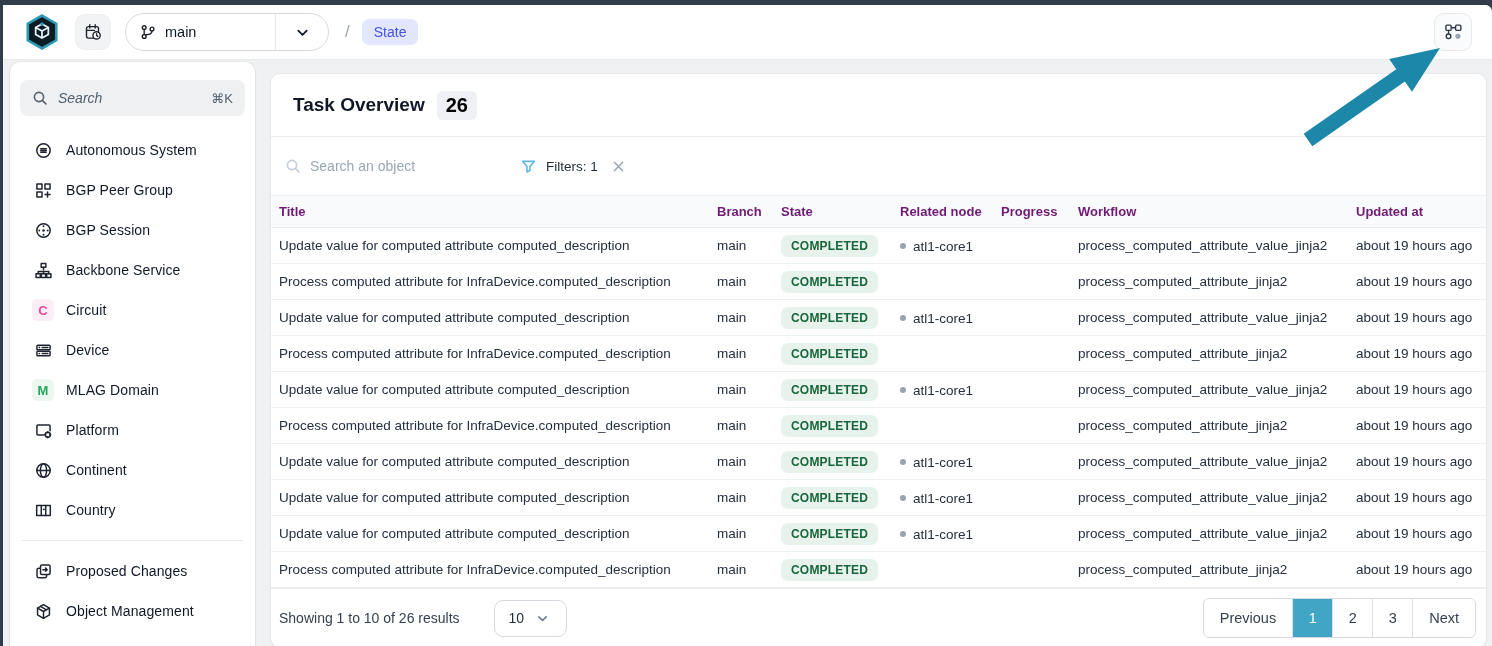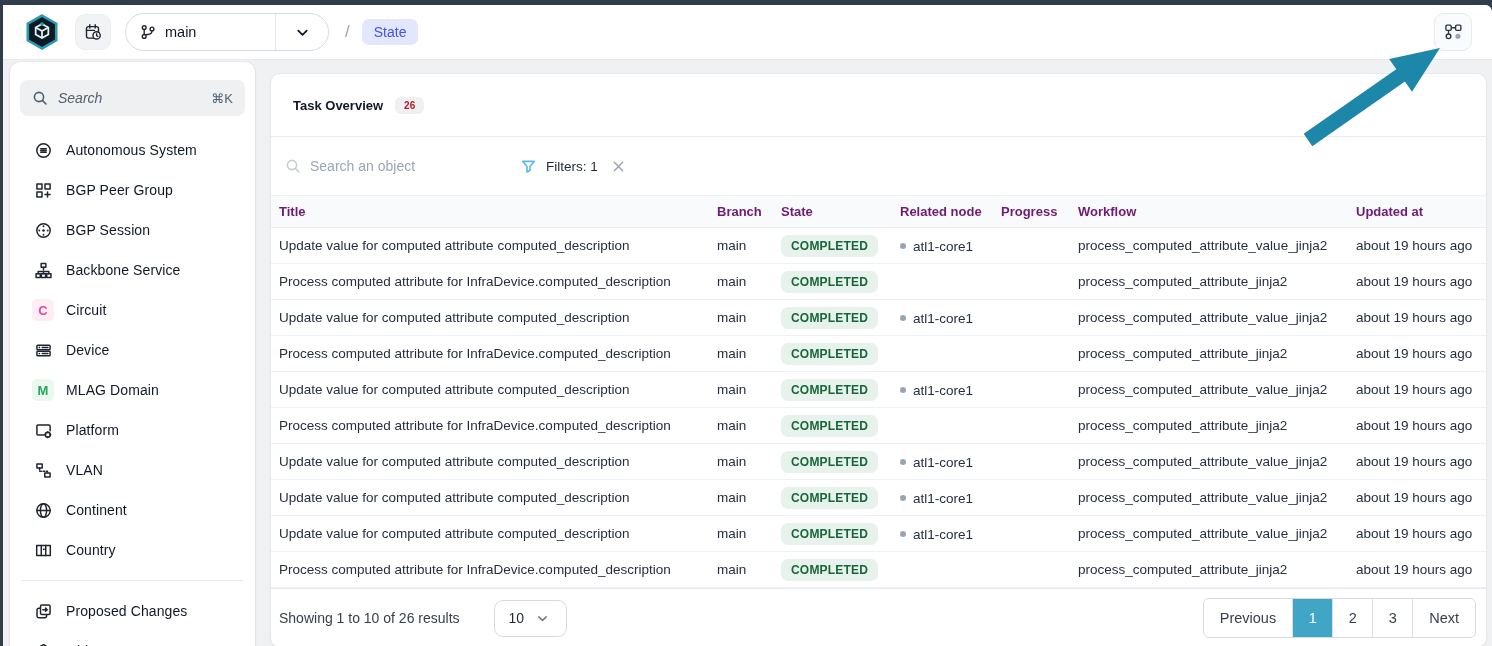--- a/index.html
+++ b/index.html
@@ -44,22 +44,22 @@
   .letter-badge { width:22px; height:22px; border-radius:5px; display:flex; align-items:center;
                   justify-content:center; font-size:13px; font-weight:700; }
   .side-divider { height:1px; background:#e7e9ec; margin:10px 2px 10px 2px; }
 
   
   .main-card { position:absolute; top:68px; left:267px; width:1217px; height:575px; background:#fff;
                border:1px solid #e6e8eb; border-radius:10px; box-shadow:0 1px 2px rgba(16,24,40,.04);
                display:flex; flex-direction:column; overflow:hidden; }
   .card-head { height:63px; border-bottom:1px solid #e9ebee; display:flex; align-items:center;
                padding:0 22px; gap:12px; flex:none; }
-  .card-title { font-size:13px; font-weight:700; color:#101828; }
-  .count-badge { background:#eef0f3; color:#b91c1c; font-size:10px; font-weight:600;
+  .card-title { font-size:19px; font-weight:700; color:#101828; }
+  .count-badge { background:#eef0f3; color:#000000; font-size:20px; font-weight:600;
                  padding:3px 9px; border-radius:6px; }
   .toolbar { height:58px; display:flex; align-items:center; padding:0 14px; flex:none; }
   .obj-search { display:flex; align-items:center; gap:9px; width:206px; }
   .obj-search input { border:none; outline:none; font-size:14px; color:#1f2937; width:160px;
                       font-family:Liberation Sans, sans-serif; background:transparent; }
   .obj-search input::placeholder { color:#9aa6b4; }
   .filters { display:flex; align-items:center; gap:10px; margin-left:30px; cursor:pointer; }
   .filters .f-label { font-size:13.5px; color:#1f2937; }
   .filters .f-x { display:flex; align-items:center; margin-left:4px; cursor:pointer; }
 
@@ -242,30 +242,20 @@
         <span class="ic">
             <svg width="17" height="17" viewBox="0 0 16 16" class="stroke-ic">
           <path d="M14.2 8.2V3.8a1 1 0 0 0-1-1H2.8a1 1 0 0 0-1 1v7.4a1 1 0 0 0 1 1h5.4"></path>
           <circle cx="12" cy="12" r="2.4" fill="#fff"></circle>
           <path d="M12 9.2v1M12 13.8v1M9.2 12h1M13.8 12h1"></path>
             </svg>
           </span>
         <span class="label">Platform</span>
       </div>
 
-      <div class="side-item">
-        <span class="ic">
-            <svg width="17" height="17" viewBox="0 0 16 16" class="stroke-ic">
-          <rect x="1.8" y="1.8" width="5" height="3.9"></rect>
-              <rect x="9.2" y="10.3" width="5" height="3.9"></rect>
-          <path d="M4.3 5.7v3.1h7.4v1.5" stroke-dasharray="1.6 1.6"></path>
-            </svg>
-          </span>
-        <span class="label">VLAN</span>
-      </div>
 
       <div class="side-item">
         <span class="ic">
             <svg width="17" height="17" viewBox="0 0 16 16" class="stroke-ic">
           <circle cx="8" cy="8" r="6.3"></circle>
               <ellipse cx="8" cy="8" rx="2.9" ry="6.3"></ellipse>
               <path d="M1.7 8h12.6"></path>
             </svg>
           </span>
         <span class="label">Continent</span>

